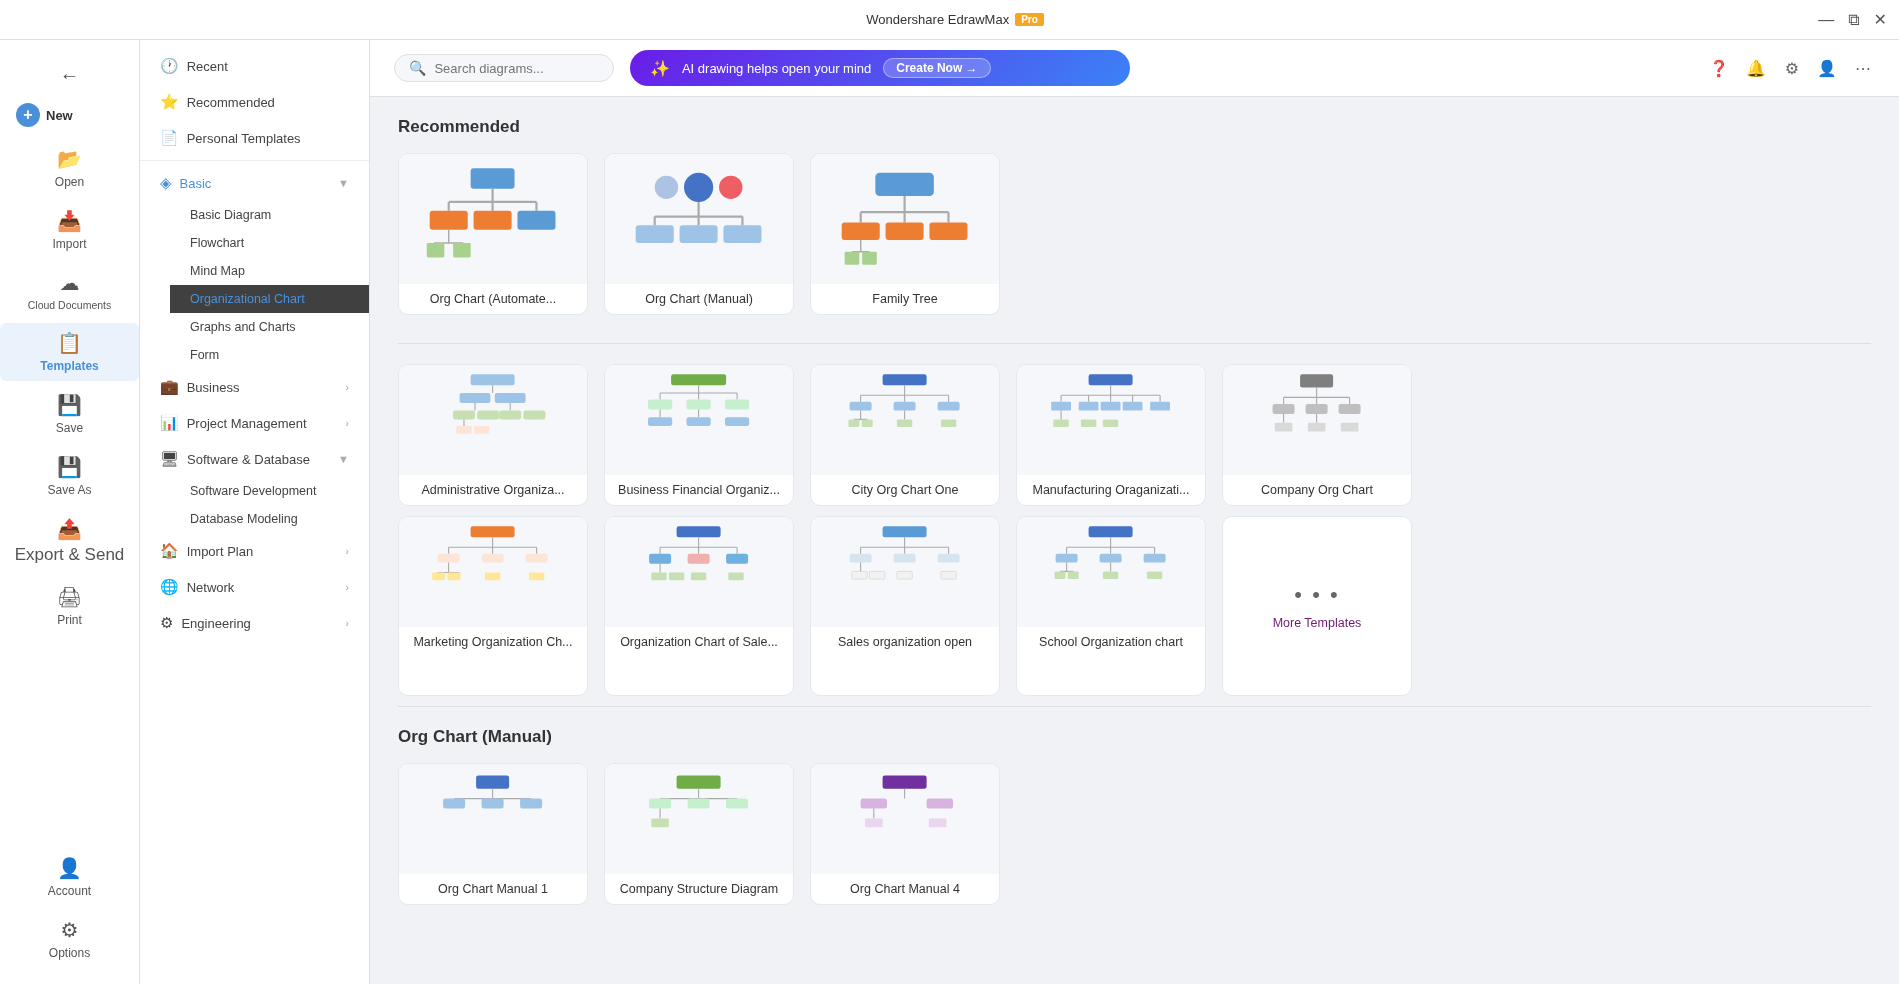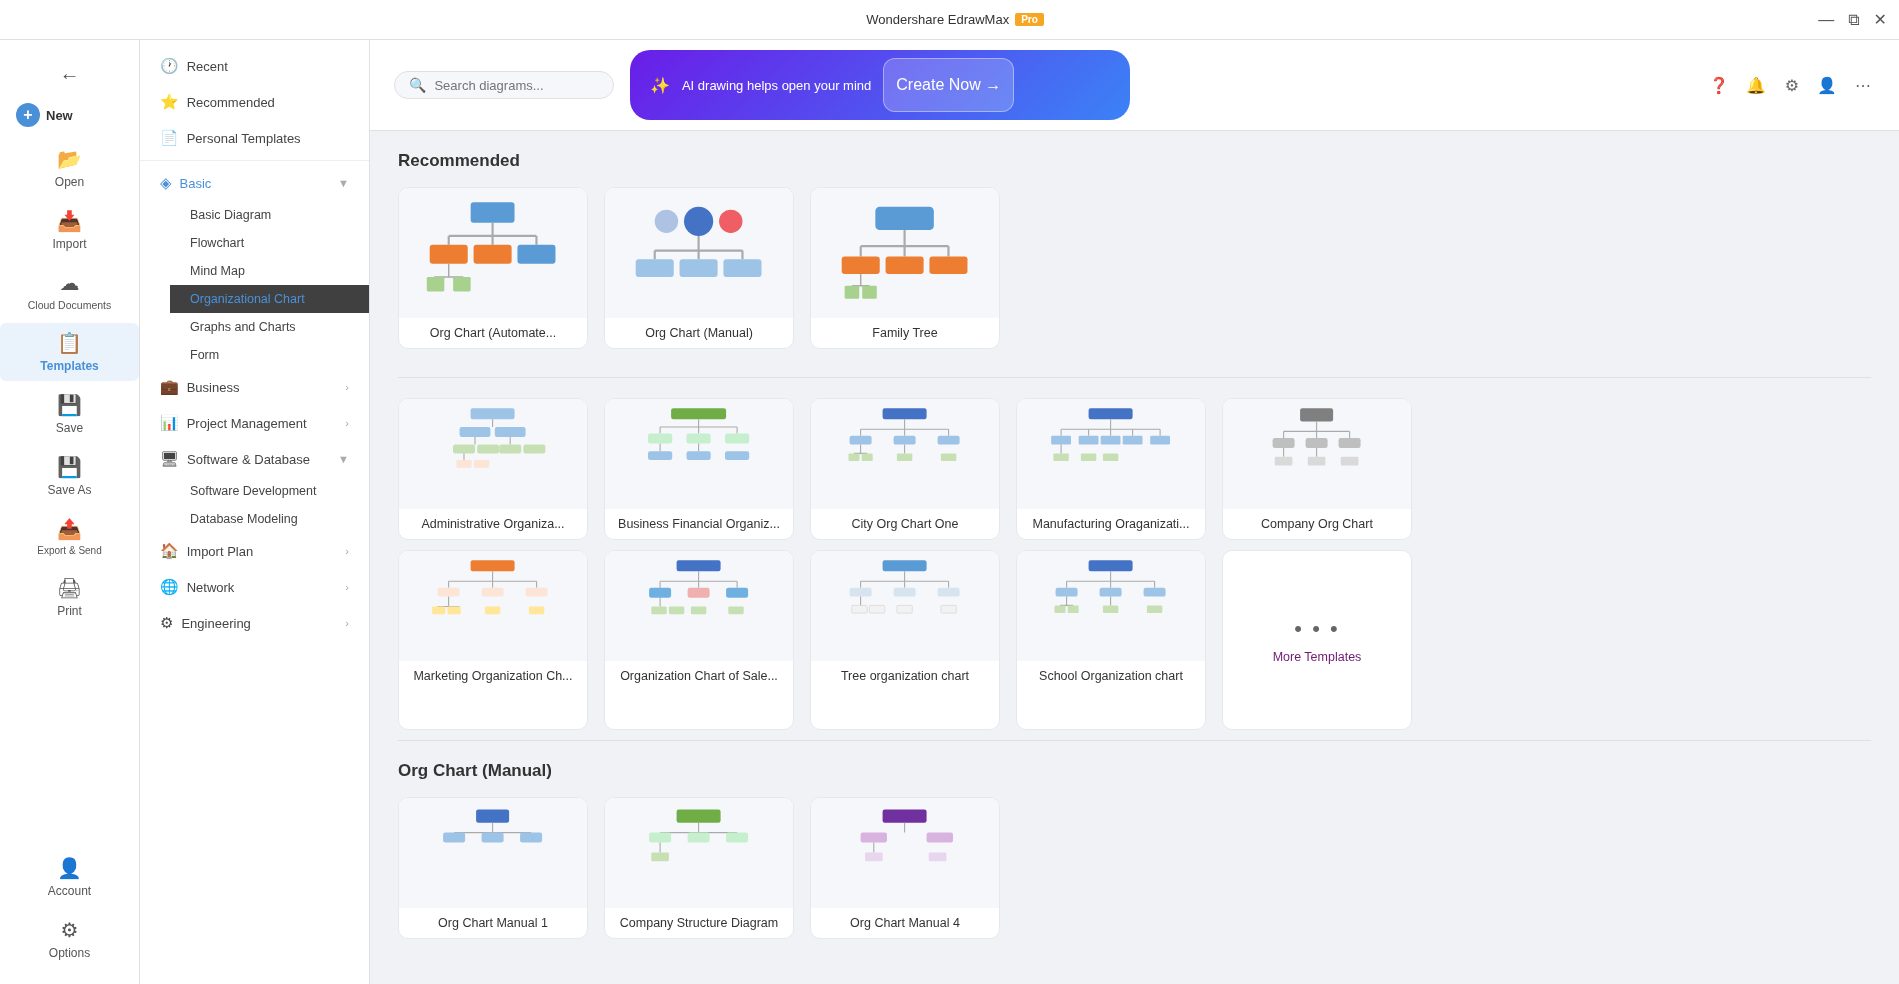--- a/index.html
+++ b/index.html
@@ -184,23 +184,24 @@
       align-items: center;
       gap: 12px;
       max-width: 500px;
     }
     .ai-banner-text { color: #fff; font-size: 13px; font-weight: 500; }
     .ai-banner-btn {
       background: rgba(255,255,255,0.2);
       color: #fff;
       border: 1px solid rgba(255,255,255,0.4);
       border-radius: 12px;
-      padding: 17px 12px;
-      font-size: 16px;
+      padding: 2px 12px;
+      font-size: 12px;
       cursor: pointer;
+      font-weight: bold;
     }
     .ai-icon { color: #fff; font-size: 16px; }
     .topbar-right {
       display: flex;
       align-items: center;
       gap: 10px;
       margin-left: auto;
     }
     .topbar-icon-btn {
       background: none;
@@ -342,21 +343,21 @@
     <div class="sidebar-item">
       <span class="icon">💾</span>
       <span>Save</span>
     </div>
     <div class="sidebar-item">
       <span class="icon">💾</span>
       <span>Save As</span>
     </div>
     <div class="sidebar-item">
       <span class="icon">📤</span>
-      <span style="font-size:10px; ">Export &amp; Send</span>
+      <span style="font-size:17px; ">Export &amp; Send</span>
     </div>
     <div class="sidebar-item">
       <span class="icon">🖨</span>
       <span>Print</span>
     </div>
 
     <div class="sidebar-item sidebar-user" style="margin-top:auto;">
       <span class="icon">👤</span>
       <span>Account</span>
     </div>
@@ -721,21 +722,21 @@
               <rect x="10" y="28" width="20" height="8" rx="2" fill="#d6e4f0"></rect>
               <rect x="50" y="28" width="20" height="8" rx="2" fill="#d6e4f0"></rect>
               <rect x="90" y="28" width="20" height="8" rx="2" fill="#d6e4f0"></rect>
               <line x1="20" y1="36" x2="20" y2="44" stroke="#aaa" stroke-width="1"></line>
               <rect x="12" y="44" width="14" height="7" rx="1" fill="#f2f2f2" stroke="#ccc" stroke-width="0.5"></rect>
               <rect x="28" y="44" width="14" height="7" rx="1" fill="#f2f2f2" stroke="#ccc" stroke-width="0.5"></rect>
               <rect x="53" y="44" width="14" height="7" rx="1" fill="#f2f2f2" stroke="#ccc" stroke-width="0.5"></rect>
               <rect x="93" y="44" width="14" height="7" rx="1" fill="#f2f2f2" stroke="#ccc" stroke-width="0.5"></rect>
             </svg>
           </div>
-          <div class="template-card-label">Tree organization chart</div>
+          <div class="template-card-label">Sales organization open</div>
         </div>
 
         <div class="template-card">
           <div class="template-card-img" style="height:110px;">
             <svg viewBox="0 0 120 90" class="diagram">
               <rect x="40" y="3" width="40" height="10" rx="2" fill="#4472c4"></rect>
               <line x1="60" y1="13" x2="60" y2="22" stroke="#aaa" stroke-width="1"></line>
               <line x1="20" y1="22" x2="100" y2="22" stroke="#aaa" stroke-width="1"></line>
               <line x1="20" y1="22" x2="20" y2="28" stroke="#aaa" stroke-width="1"></line>
               <line x1="60" y1="22" x2="60" y2="28" stroke="#aaa" stroke-width="1"></line>

